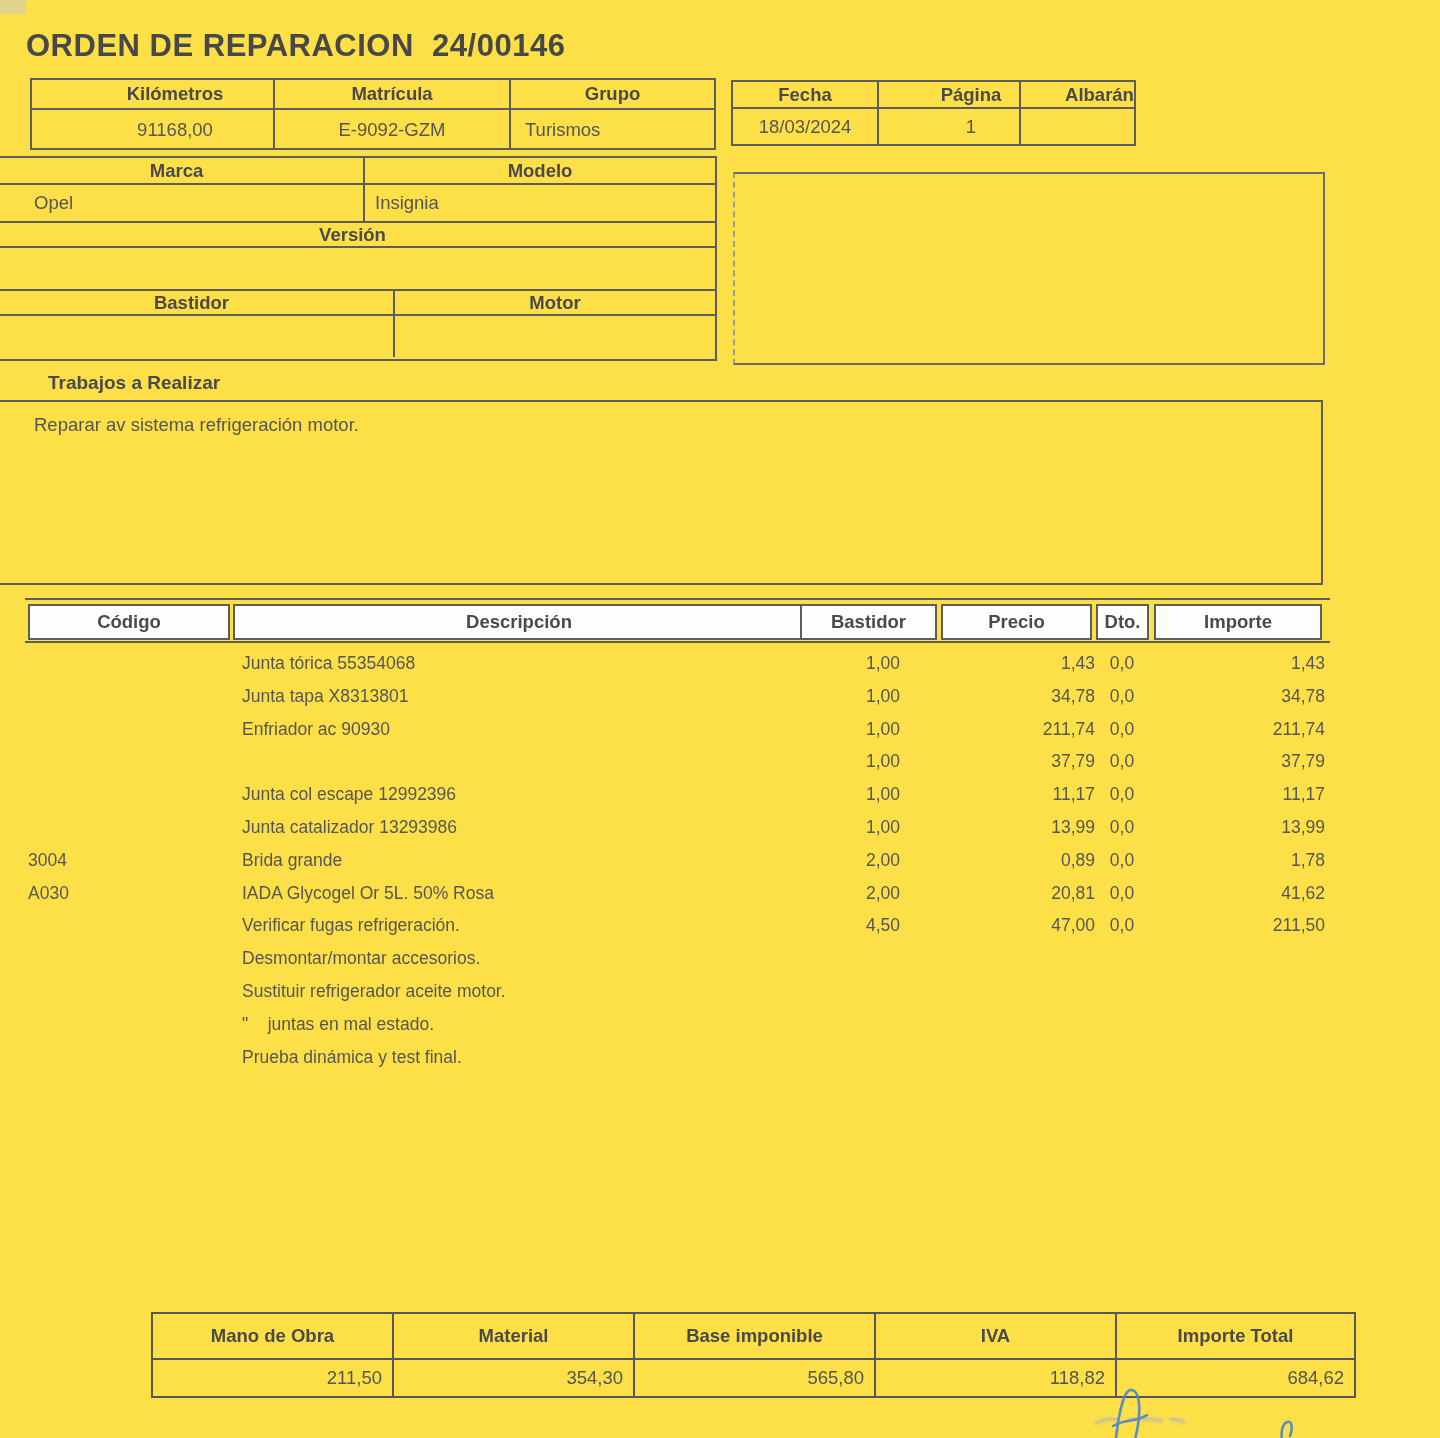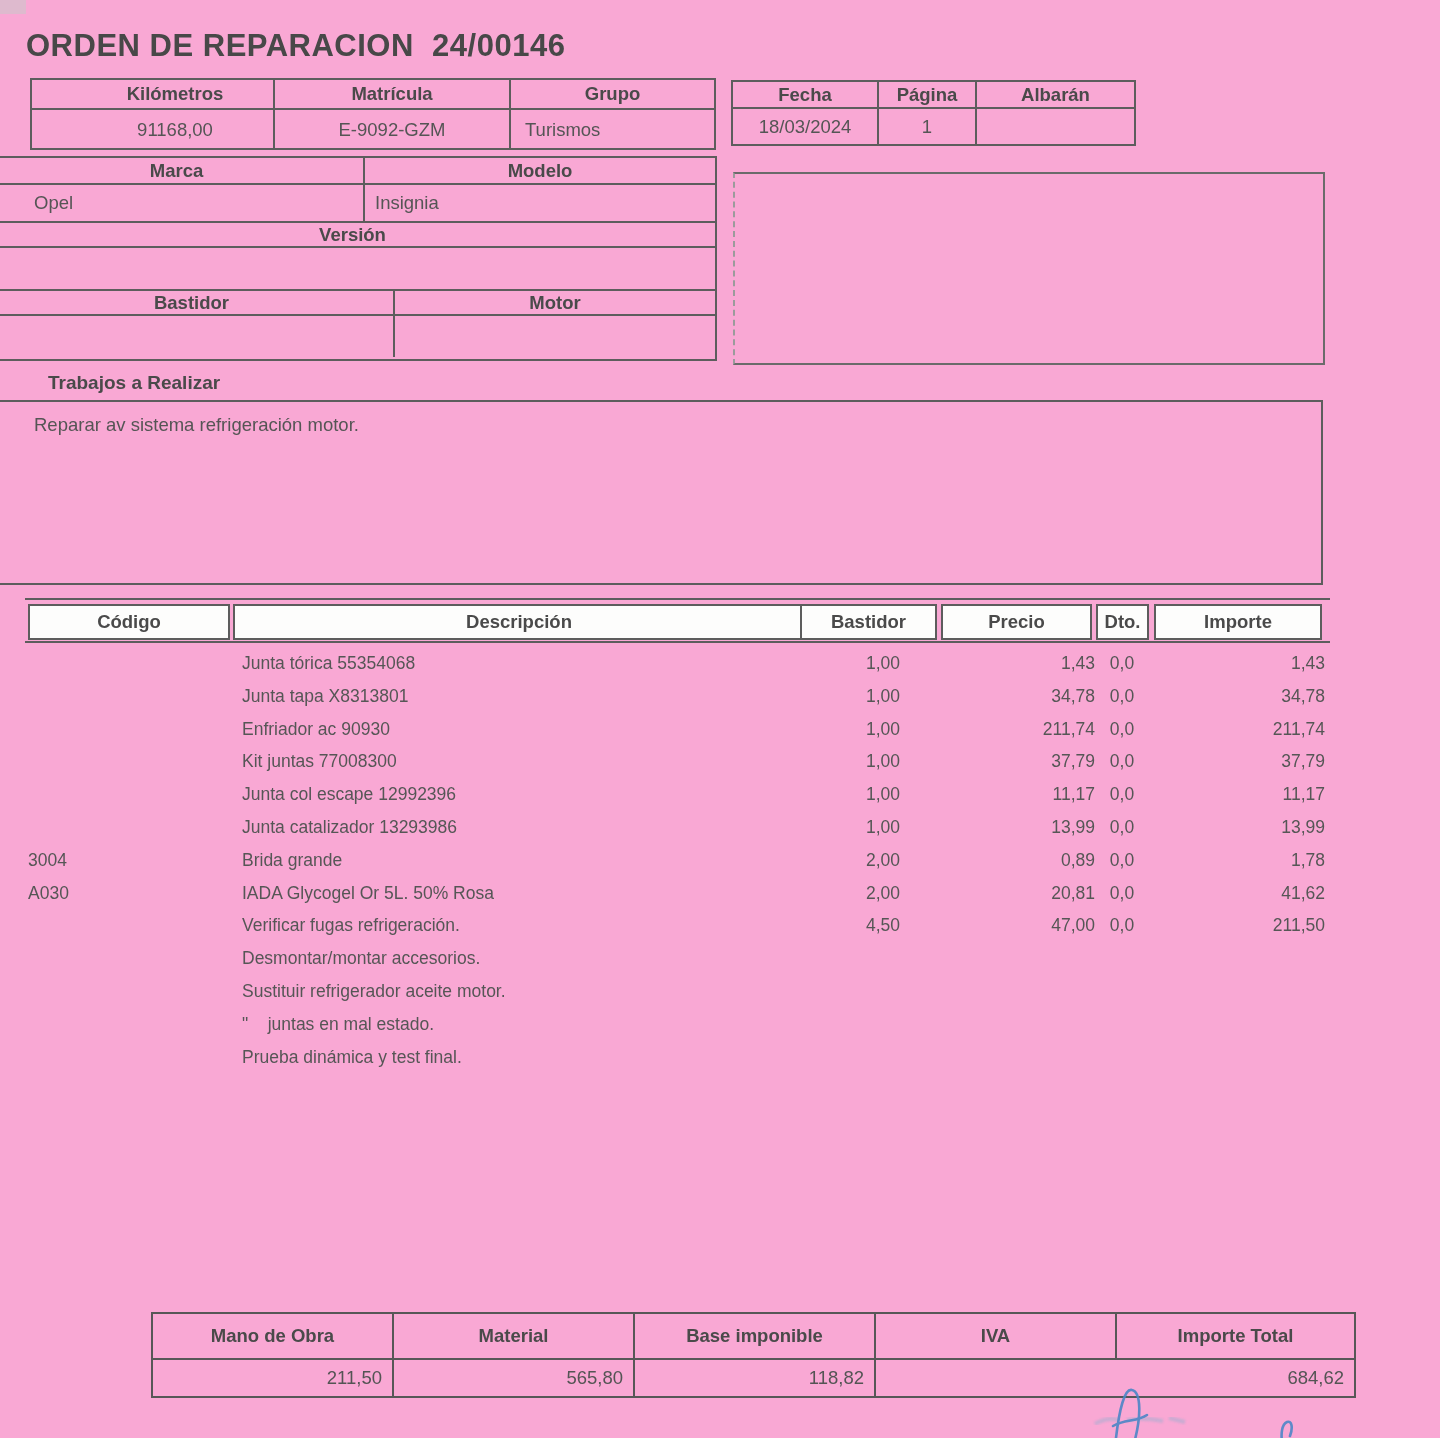--- a/index.html
+++ b/index.html
@@ -1,18 +1,18 @@
 <!DOCTYPE html>
 <html><head>
 <meta charset="utf-8">
 <style>
   html,body{margin:0;padding:0;background:#ffffff;}
   #page{
     position:relative;width:1440px;height:1438px;overflow:hidden;
-    background:#f9a8d4;
+    background:#fde047;
     font-family:"Liberation Sans","DejaVu Sans",sans-serif;
     color:#4f4f4f;
   }
   .soften{position:absolute;inset:0;filter:blur(0.3px);}
   
   .corner-blob{position:absolute;left:0;top:0;width:26px;height:14px;background:#c9c9c9;opacity:.55;}
   
   .title{position:absolute;left:26px;top:28px;font-size:31px;font-weight:bold;color:#484848;
          letter-spacing:.5px;white-space:pre;}
   
@@ -23,21 +23,21 @@
   #tableA{position:absolute;left:30px;top:78px;width:686px;height:72px;border:2px solid #5d5d5d;box-sizing:border-box;}
   #tableA .row{display:flex;}
   #tableA .hrow{height:28px;border-bottom:2px solid #5d5d5d;}
   #tableA .vrow{height:40px;}
   #tableA .cell{box-sizing:border-box;border-right:2px solid #5d5d5d;display:flex;align-items:center;justify-content:center;}
   #tableA .cell:last-child{border-right:none;}
   #tableA .c1{width:198px;margin-left:45px;}#tableA .c2{width:236px;}#tableA .c3{flex:1;}
   #tableA .left{justify-content:flex-start;padding-left:14px;}
   
   #tableB{position:absolute;left:731px;top:80px;width:405px;height:66px;border:2px solid #5d5d5d;box-sizing:border-box;}
-  #tableB .row{display:flex;}
+  #tableB .row{display:flex;gap:44px;}
   #tableB .hrow{height:25px;border-bottom:2px solid #5d5d5d;}
   #tableB .vrow{height:35px;}
   #tableB .cell{box-sizing:border-box;border-right:2px solid #5d5d5d;display:flex;align-items:center;justify-content:center;}
   #tableB .cell:last-child{border-right:none;}
   #tableB .c1{width:146px;}#tableB .c2{width:98px;}#tableB .c3{flex:1;}
   
   #tableC{position:absolute;left:-10px;top:156px;width:727px;height:205px;
           border-top:2px solid #5d5d5d;border-right:2px solid #5d5d5d;border-bottom:2px solid #5d5d5d;box-sizing:border-box;}
   #tableC .trow{position:relative;box-sizing:border-box;border-bottom:2px solid #5d5d5d;display:flex;}
   #tableC .trow:last-child{border-bottom:none;}
@@ -189,21 +189,20 @@
     <div class="irow">
       <span class="c-cod"></span>
       <span class="c-desc">Enfriador ac 90930</span>
       <span class="c-cant">1,00</span>
       <span class="c-prec">211,74</span>
       <span class="c-dto">0,0</span>
       <span class="c-imp">211,74</span>
     </div>
     <div class="irow">
       <span class="c-cod"></span>
-      <span class="c-desc">Kit juntas 77008300</span>
       <span class="c-cant">1,00</span>
       <span class="c-prec">37,79</span>
       <span class="c-dto">0,0</span>
       <span class="c-imp">37,79</span>
     </div>
     <div class="irow">
       <span class="c-cod"></span>
       <span class="c-desc">Junta col escape 12992396</span>
       <span class="c-cant">1,00</span>
       <span class="c-prec">11,17</span>
@@ -279,20 +278,21 @@
   <div id="totals">
     <div class="row hrow">
       <div class="cell hcell">Mano de Obra</div>
       <div class="cell hcell">Material</div>
       <div class="cell hcell">Base imponible</div>
       <div class="cell hcell">IVA</div>
       <div class="cell hcell">Importe Total</div>
     </div>
     <div class="row vrow">
       <div class="cell vcell">211,50</div>
+      <div class="cell vcell">354,30</div>
       <div class="cell vcell">565,80</div>
       <div class="cell vcell">118,82</div>
       <div class="cell vcell">684,62</div>
     </div>
   </div>
 
   <svg id="signature" viewBox="0 0 280 76">
     <defs>
       <filter id="soft">
             <feGaussianBlur stdDeviation="1.2"></feGaussianBlur>

